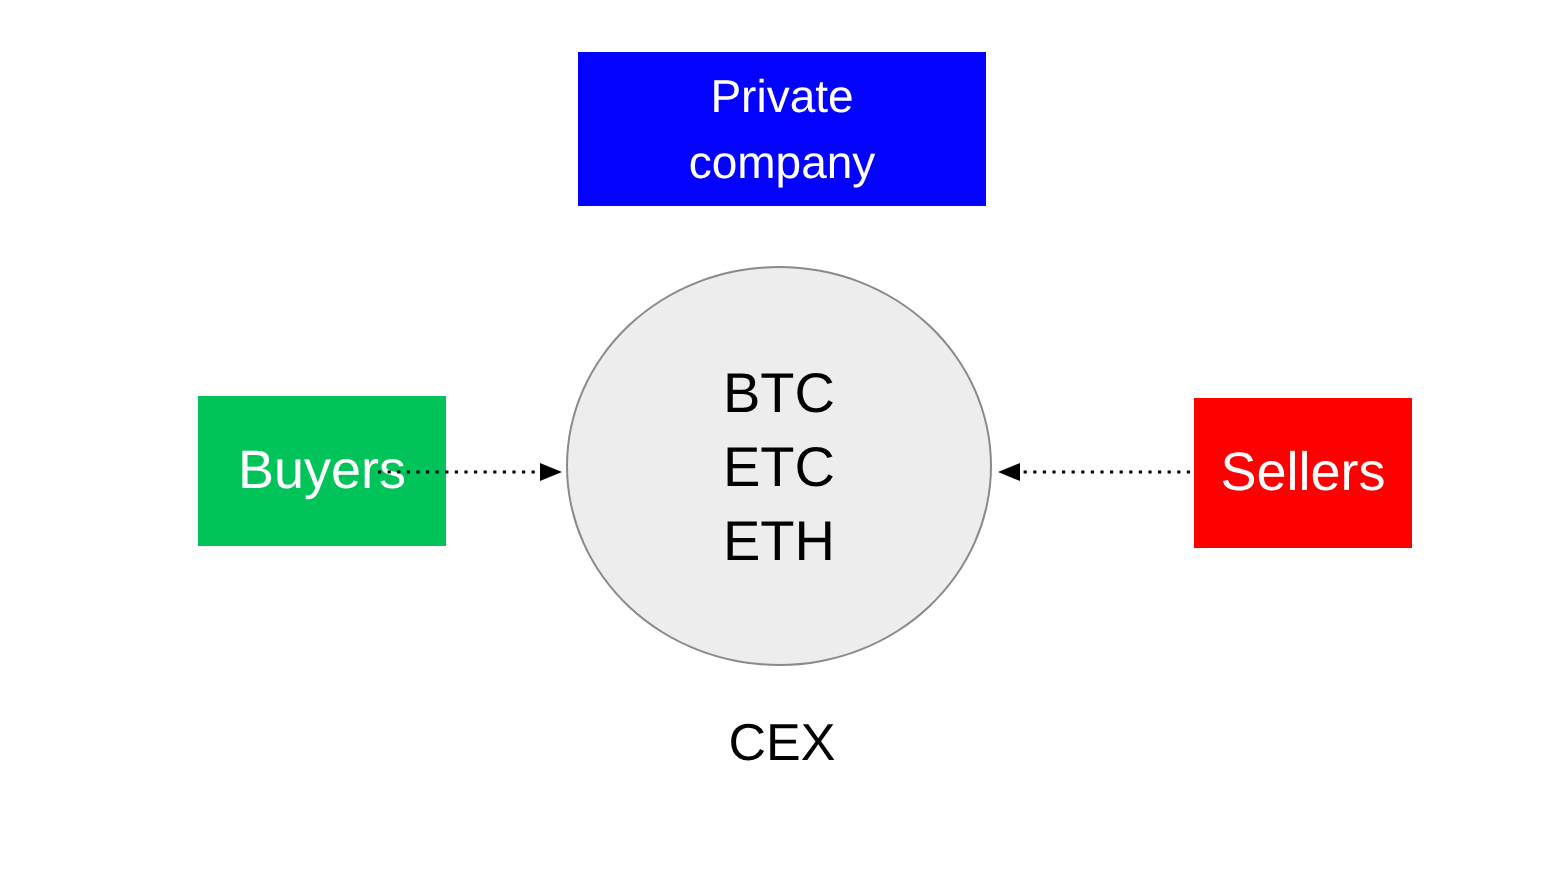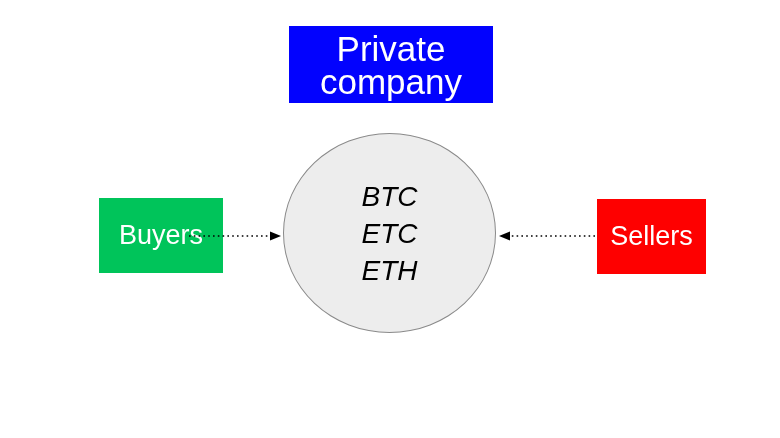--- a/index.html
+++ b/index.html
@@ -19,21 +19,21 @@
     position: absolute;
     display: flex;
     align-items: center;
     justify-content: center;
     color: #ffffff;
     text-align: center;
   }
   .box-top {
     left: 289px; top: 26px;
     width: 204px; height: 77px;
-    font-size: 35px;
+    font-size: 23px;
     line-height: 33px;
   }
   .box-top .wrap {
     max-width: 150px;
     margin: 0 auto;
   }
   .box-left {
     left: 63px; top: 198px;
     width: 124px; height: 75px;
     font-size: 27px;
@@ -50,21 +50,20 @@
     width: 211px; height: 198px;
     border-radius: 50%;
     display: flex;
     flex-direction: column;
     align-items: center;
     justify-content: center;
     color: #000000;
     font-size: 28px;
     line-height: 37px;
     text-align: center;
-    font-style: italic;
   }
   .caption {
     position: absolute;
     left: 291px; top: 356px;
     width: 200px;
     text-align: center;
     color: #000000;
     font-size: 26px;
   }
   svg.arrow-layer {
@@ -82,20 +81,21 @@
   <div class="box box-top" style="background: rgb(2, 2, 254); color: rgb(255, 255, 255);">
     <div class="wrap">Private company</div>
   </div>
 
   <div class="circle" style="background: rgb(237, 237, 237); border: 1px solid rgb(138, 138, 138);">
     <div>BTC</div>
     <div>ETC</div>
     <div>ETH</div>
   </div>
 
+  <div class="caption">CEX</div>
 
   <div class="box box-left" style="background: rgb(0, 196, 90); color: rgb(255, 255, 255);">
     <span>Buyers</span>
   </div>
 
   <div class="box box-right" style="background: rgb(254, 0, 0); color: rgb(255, 255, 255);">
     <span>Sellers</span>
   </div>
 
   <svg class="arrow-layer" viewBox="0 0 780 438" xmlns="http://www.w3.org/2000/svg">

